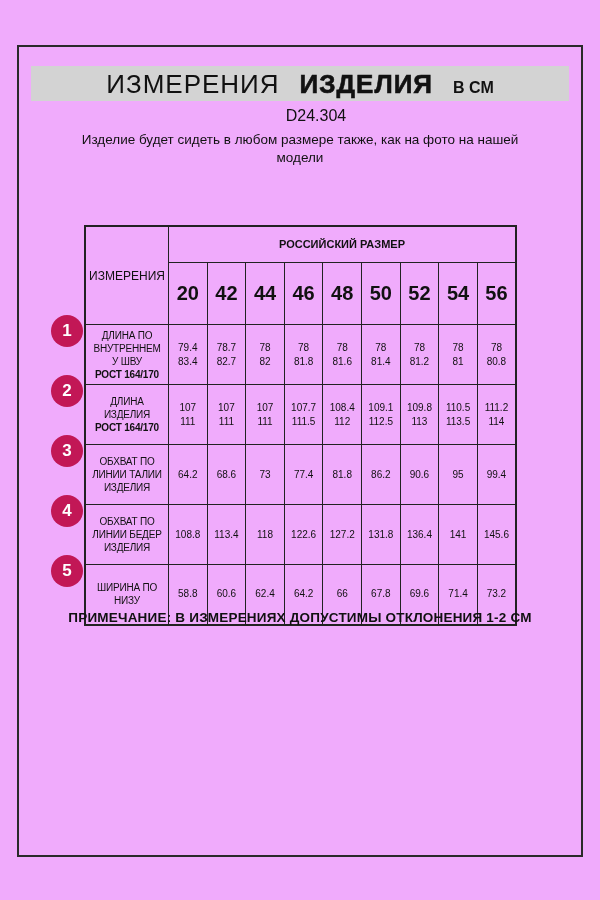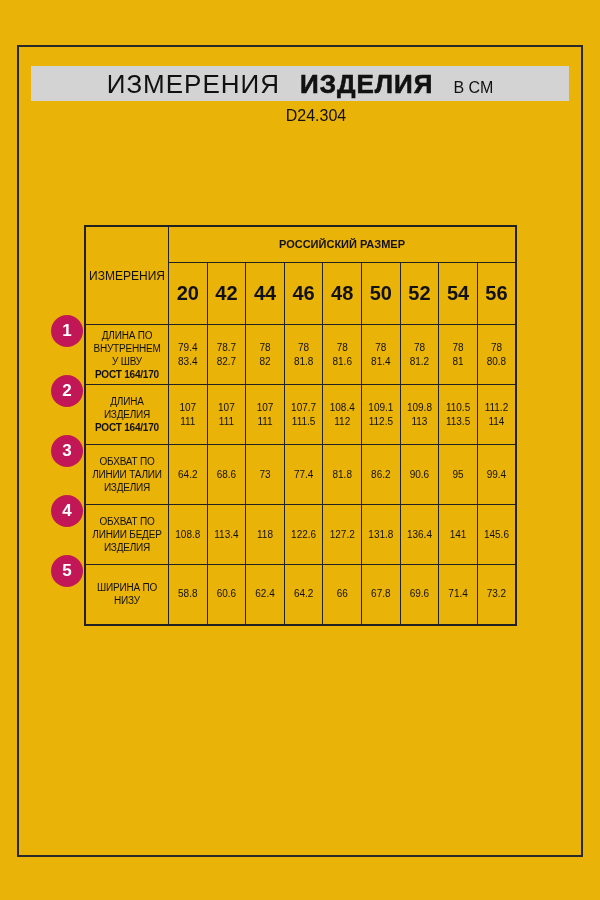--- a/index.html
+++ b/index.html
@@ -1,24 +1,24 @@
 <!DOCTYPE html>
 <html><head>
 <meta charset="utf-8">
 <style>
   html,body{margin:0;padding:0;background:#fff;}
-  .page{position:relative;width:600px;height:900px;background:#eab308;overflow:hidden;
+  .page{position:relative;width:600px;height:900px;background:#f0abfc;overflow:hidden;
         font-family:"Liberation Sans","DejaVu Sans",sans-serif;color:#111;}
   .frame{position:absolute;left:17px;top:45px;width:562px;height:808px;border:2px solid #2a2a2a;}
 
   .title-bar{position:absolute;left:12px;right:12px;top:19px;height:35px;background:#d3d3d3;
              display:flex;align-items:baseline;justify-content:center;gap:20px;padding-top:2px;box-sizing:border-box;}
   .title-main{font-size:26px;font-weight:normal;letter-spacing:1px;line-height:32px;}
   .title-secondary{font-size:26px;font-weight:bold;letter-spacing:1px;line-height:32px;-webkit-text-stroke:0.6px #111;}
-  .title-unit{font-size:16px;font-weight:normal;line-height:32px;}
+  .title-unit{font-size:16px;font-weight:bold;line-height:32px;}
 
   .model{position:absolute;left:0;right:0;top:60px;text-align:center;font-size:16px;padding-left:32px;}
   .subtitle{position:absolute;left:50%;transform:translateX(-50%);top:84px;width:470px;
             text-align:center;font-size:13.5px;line-height:1.35;}
 
   .table-wrap{position:absolute;left:65px;top:178px;width:433px;}
   table{border-collapse:collapse;table-layout:fixed;width:433px;border:2px solid #222;}
   th,td{border:1.5px solid #222;padding:0 1px;text-align:center;vertical-align:middle;
         font-weight:normal;overflow:hidden;}
   .corner{width:80px;font-size:12px;}
@@ -44,20 +44,21 @@
 <div class="page">
   <div class="frame">
 
     <div class="title-bar" style="background: rgb(211, 211, 211);">
       <span class="title-main">ИЗМЕРЕНИЯ</span>
       <span class="title-secondary">ИЗДЕЛИЯ</span>
       <span class="title-unit">В СМ</span>
     </div>
 
     <div class="model">D24.304</div>
+    <div class="subtitle">Изделие будет сидеть в любом размере также, как на фото на нашей модели</div>
 
     <div class="table-wrap">
       <div class="circles" id="circles">
           <div class="circle" style="top: 90px; background: rgb(194, 23, 86);">1</div>
           <div class="circle" style="top: 150px; background: rgb(194, 23, 86);">2</div>
           <div class="circle" style="top: 210px; background: rgb(194, 23, 86);">3</div>
           <div class="circle" style="top: 270px; background: rgb(194, 23, 86);">4</div>
           <div class="circle" style="top: 330px; background: rgb(194, 23, 86);">5</div>
         </div>
       <table>
@@ -174,15 +175,16 @@
               <td class="val">66</td>
               <td class="val">67.8</td>
               <td class="val">69.6</td>
               <td class="val">71.4</td>
               <td class="val">73.2</td>
             </tr>
           </tbody>
       </table>
     </div>
 
+    <div class="note">ПРИМЕЧАНИЕ: В ИЗМЕРЕНИЯХ ДОПУСТИМЫ ОТКЛОНЕНИЯ 1-2 СМ</div>
 
   </div>
 </div>
 
 </body></html>

